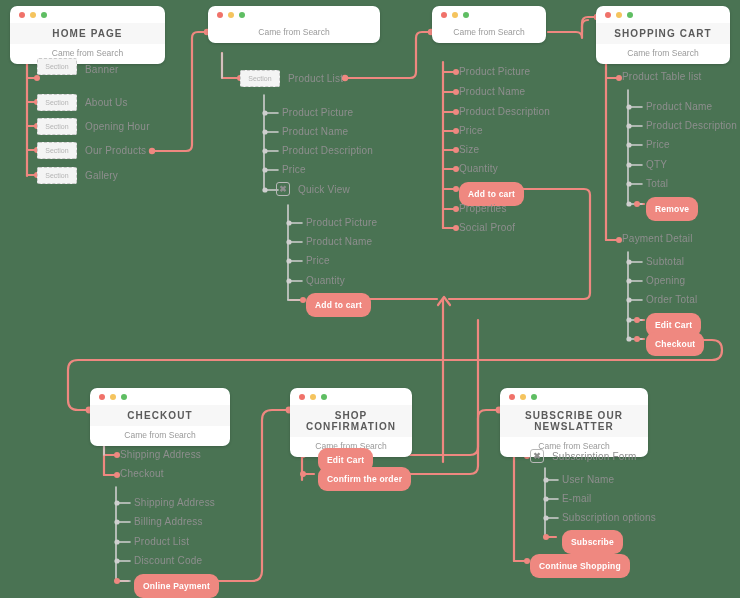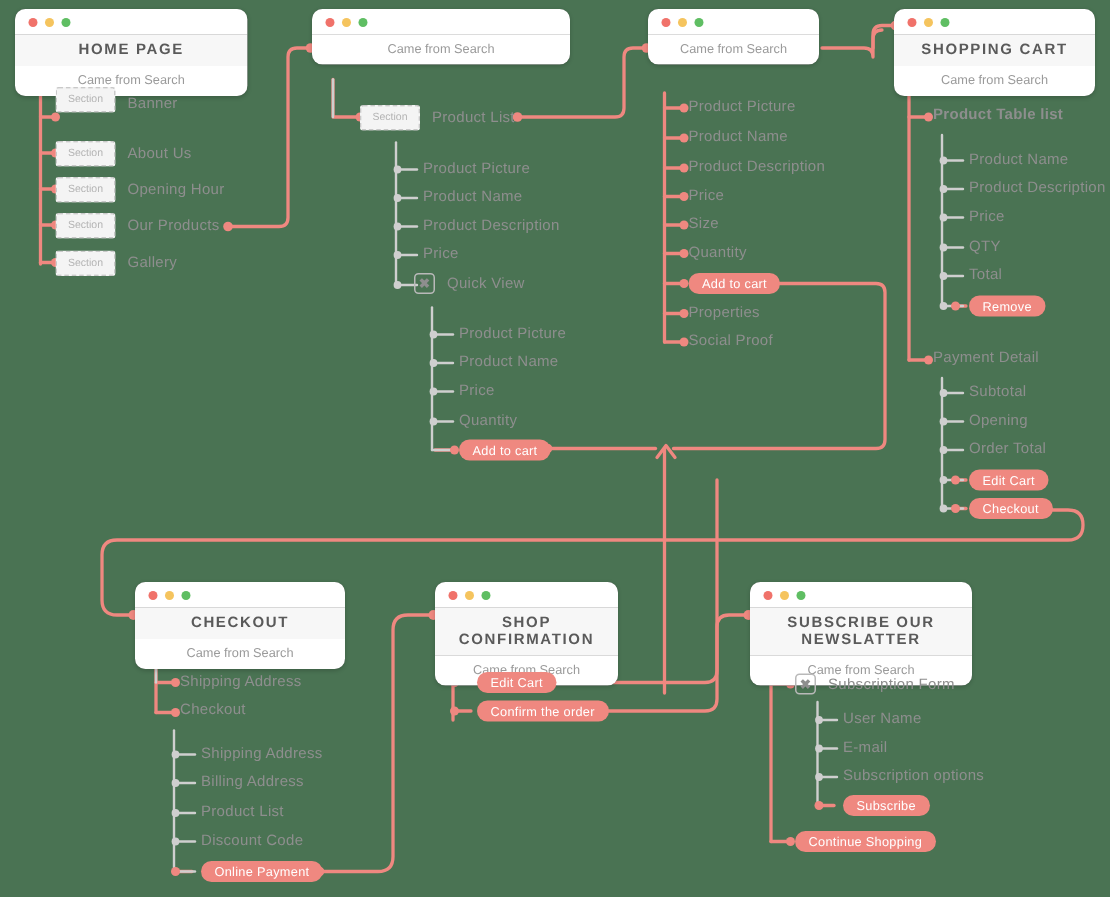--- a/index.html
+++ b/index.html
@@ -9,21 +9,21 @@
     font-family:"Liberation Sans", sans-serif;
     position:relative;
     overflow:hidden;
   }
   #canvas { position:absolute; inset:0; width:740px; height:598px; }
   svg.wires { position:absolute; left:0; top:0; width:740px; height:598px; pointer-events:none; }
 
   
   .win {
     position:absolute;
-    background:#737373;
+    background:#14532d;
     border-radius:7px;
     box-shadow:0 1px 3px rgba(0,0,0,.18);
     overflow:hidden;
   }
   .win-bar {
     height:17px;
     background:#ffffff;
     display:flex;
     align-items:center;
     padding-left:9px;
@@ -86,24 +86,25 @@
   }
 
   .pill {
     display:inline-flex;
     align-items:center;
     justify-content:center;
     background:#ef8880;
     color:#ffffff;
     border-radius:9px;
     font-size:8.5px;
-    height:14px;
+    height:24px;
     padding:0 9px;
     letter-spacing:.2px;
     white-space:nowrap;
+    font-weight:bold;
   }
 </style>
 </head>
 <body>
 
 <div id="canvas">
 
   <svg class="wires" viewBox="0 0 740 598">
     <g fill="none" stroke="#ef8880" stroke-width="2.2" stroke-linecap="round" stroke-linejoin="round">
 
@@ -453,21 +454,21 @@
   <div class="node" style="left:459px; top:182px;">
     <span class="pill">Add to cart</span>
   </div>
   <div class="node" style="left:459px; top:203px;">
     <span class="node-label">Properties</span>
   </div>
   <div class="node" style="left:459px; top:222px;">
     <span class="node-label">Social Proof</span>
   </div>
 
-  <div class="node" style="left:622px; top:71px;font-weight:bold;">
+  <div class="node" style="left:622px; top:71px;">
     <span class="node-label">Product Table list</span>
   </div>
   <div class="node" style="left:646px; top:101px;">
     <span class="node-label">Product Name</span>
   </div>
   <div class="node" style="left:646px; top:120px;">
     <span class="node-label">Product Description</span>
   </div>
   <div class="node" style="left:646px; top:139px;">
     <span class="node-label">Price</span>

